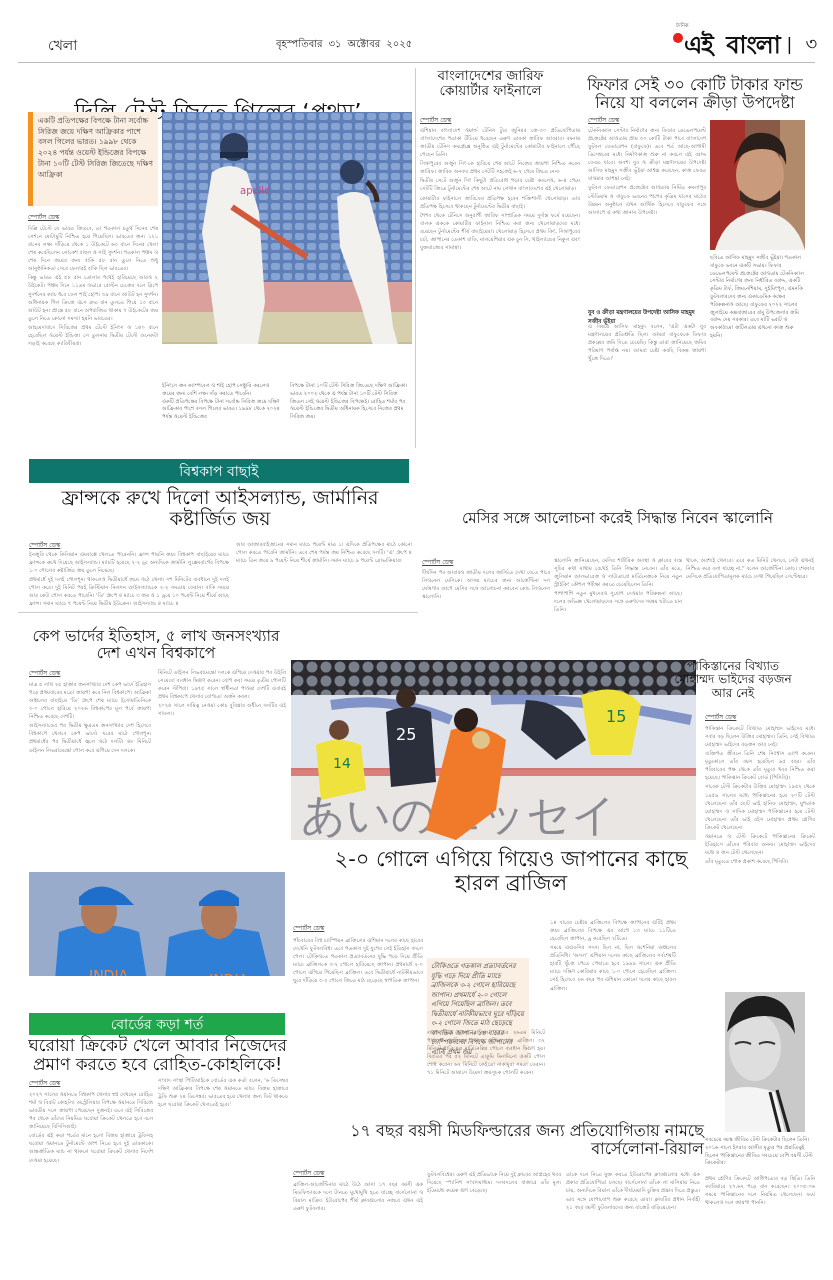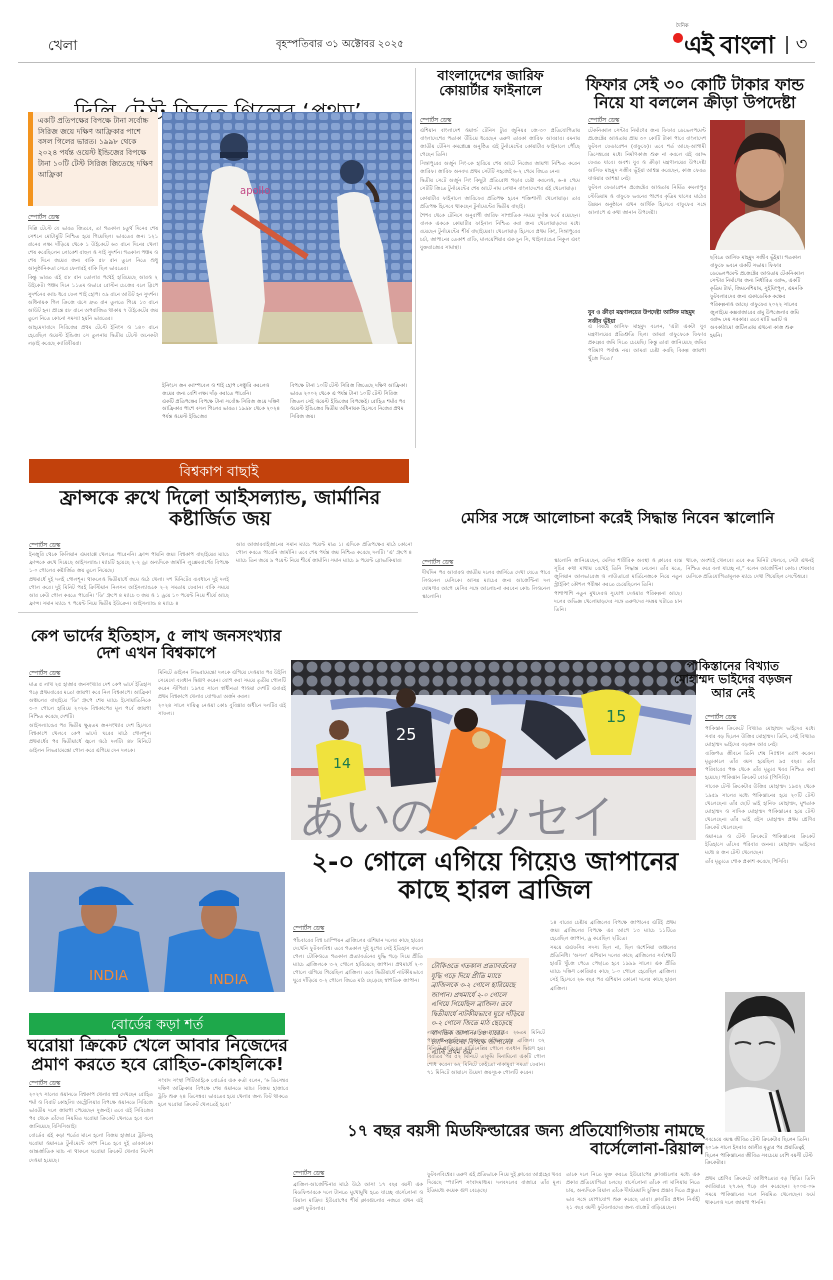--- a/index.html
+++ b/index.html
@@ -1,28 +1,28 @@
 <!DOCTYPE html>
 <html><head>
 <meta charset="utf-8">
 <style>
   * { box-sizing: border-box; margin: 0; padding: 0; }
   html, body { width: 833px; height: 1280px; background: #fff; overflow: hidden; }
   body { font-family: "DejaVu Sans", sans-serif; color: #111; position: relative; }
   .abs { position: absolute; }
-  .masthead { top: 0; left: 0; width: 833px; height: 62px; }
+  .masthead { top: 0; left: 0; width: 833px; height: 62px; font-family: Liberation Mono, monospace; }
   .section-name { left: 48px; top: 34px; font-size: 14px; color: #222; }
   .date { left: 276px; top: 36px; font-size: 10px; color: #222; }
   .logo { left: 672px; top: 26px; font-size: 24px; font-weight: bold; color: #111; letter-spacing: -1px; }
   .logo .sun { display: inline-block; width: 10px; height: 10px; border-radius: 50%; background: #e8211c; margin: 0 1px; vertical-align: 10px; }
   .logo-small { left: 676px; top: 22px; font-size: 5px; color: #555; }
   .pageno { left: 784px; top: 30px; font-size: 18px; color: #111; }
   .rule { left: 18px; top: 62px; width: 797px; height: 1px; background: #bbb; }
   .vrule { width: 1px; background: #ccc; }
-  .hl { font-family: "DejaVu Sans", sans-serif; font-weight: bold; color: #111; line-height: 1.12; text-align: center; }
+  .hl { font-family: "DejaVu Sans", sans-serif; font-weight: normal; color: #111; line-height: 1.12; text-align: center; }
   .byline { font-size: 6px; color: #444; text-decoration: underline; }
   .body { font-size: 5.2px; line-height: 1.55; color: #666; text-align: justify; overflow: hidden; }
   .body p { margin-bottom: 1px; }
   .caption { font-size: 5.2px; line-height: 1.5; color: #555; overflow: hidden; }
   .photo { overflow: hidden; }
   .callout { background: #fbeee3; border-left: 5px solid #f3941e; padding: 4px 5px; font-size: 8px; line-height: 1.45; color: #333; }
   .banner { color: #fff; text-align: center; font-size: 14px; line-height: 24px; }
   .quote-box { background: #fbeee3; font-style: italic; font-size: 7px; line-height: 1.45; color: #333; padding: 4px; }
 </style>
 </head>
@@ -99,21 +99,21 @@
     <ellipse cx="50" cy="55" rx="24" ry="30" fill="#c99a7c"></ellipse>
     <path d="M24 45 q6 -35 30 -32 q24 2 22 32 q-4 -16 -24 -16 q-20 0 -28 16z" fill="#2a1f1b"></path>
     <path d="M30 70 q20 22 40 0 l0 10 q-20 16 -40 0z" fill="#3a2a22"></path>
     <path d="M5 130 q10 -35 45 -40 q35 5 45 40z" fill="#f2f0ec"></path>
   </svg>
 </div>
 <div class="abs byline" style="left:588px;top:308px;font-weight:bold;color:#222;text-decoration:none;width:118px;font-size:5.6px;">যুব ও ক্রীড়া মন্ত্রণালয়ের উপদেষ্টা আসিফ মাহমুদ সজীব ভূঁইয়া</div>
 <div class="abs body" style="left:588px;top:322px;width:118px;height:124px;">এ বিষয়ে আসিফ মাহমুদ বলেন, ‘এটা একটা যুব মন্ত্রণালয়ের প্রতিশ্রুতি ছিল। আমরা বাফুফেকে ফিফার প্রকল্পের জমি দিতে চেয়েছি। কিন্তু তারা জানিয়েছে জমির পরিমাণ পর্যাপ্ত নয়। আমরা চেষ্টা করছি বিকল্প জায়গা খুঁজে দিতে।’</div>
 <div class="abs caption" style="left:710px;top:254px;width:95px;height:194px;">ছবিতে আসিফ মাহমুদ সজীব ভূঁইয়া। গতকাল বাফুফে ভবনে একটি সভায়। ফিফার ডেভেলপমেন্ট প্রজেক্টের আওতায় টেকনিক্যাল সেন্টার নির্মাণের জন্য নির্ধারিত বরাদ্দ, একটি কৃত্রিম টার্ফ, জিমনেশিয়াম, সুইমিংপুল, এমনকি ফুটবলারদের জন্য একাডেমিক কক্ষের পরিকল্পনাও আছে। বাফুফের ২০২২ সালের জুলাইয়ে কক্সবাজারের রামু উপজেলার জমি বরাদ্দ দেয় সরকার। তবে মাটি ভরাট ও অবকাঠামো জটিলতায় এখনো কাজ শুরু হয়নি।</div>
 
-<div class="abs banner" style="left:29px;top:459px;width:380px;background:#c2410c;">বিশ্বকাপ বাছাই</div>
+<div class="abs banner" style="left:29px;top:459px;width:380px;background:#0f766e;">বিশ্বকাপ বাছাই</div>
 <h2 class="abs hl" style="left:30px;top:487px;width:380px;font-size:19px;">ফ্রান্সকে রুখে দিলো আইসল্যান্ড, জার্মানির কষ্টার্জিত জয়</h2>
 <div class="abs byline" style="left:29px;top:540px;">স্পোর্টস ডেস্ক</div>
 <div class="abs body" style="left:29px;top:550px;width:200px;height:60px;">
   <p>ইনজুরি থেকে কিলিয়ান এমবাপ্পে খেলতে পারেননি। ফ্রান্স পায়নি জয়। বিশ্বকাপ বাছাইয়ের ম্যাচে ফ্রান্সকে রুখে দিয়েছে আইসল্যান্ড। ম্যাচটি হয়েছে ২-২ ড্র। অন্যদিকে জার্মানি লুক্সেমবার্গের বিপক্ষে ১-০ গোলের কষ্টার্জিত জয় তুলে নিয়েছে।</p>
   <p>প্রথমার্ধে দুই দলই গোলশূন্য থাকলেও দ্বিতীয়ার্ধে জমে ওঠে খেলা। দশ মিনিটের ব্যবধানে দুই দলই গোল করে। দুই মিনিট পরই ক্রিস্টিয়ান নিলসন আইসল্যান্ডকে ২-২ সমতায় ফেরান। বাকি সময়ে আর কেউ গোল করতে পারেনি। ‘ডি’ গ্রুপে ৪ ম্যাচে ৩ জয় ও ১ ড্রয়ে ১০ পয়েন্ট নিয়ে শীর্ষে আছে ফ্রান্স। সমান ম্যাচে ৭ পয়েন্ট নিয়ে দ্বিতীয় ইউক্রেন। আইসল্যান্ড ৪ ম্যাচে ৪</p>
 </div>
 <div class="abs body" style="left:236px;top:540px;width:176px;height:70px;">আর আজারবাইজানের সমান ম্যাচে পয়েন্ট মাত্র ১। এদিকে প্রতিপক্ষের মাঠে কোনো গোল করতে পারেনি জার্মানি। তবে শেষ পর্যন্ত জয় নিশ্চিত করেছে দলটি। ‘এ’ গ্রুপে ৪ ম্যাচে তিন জয়ে ৯ পয়েন্ট নিয়ে শীর্ষে জার্মানি। সমান ম্যাচে ৯ পয়েন্ট স্লোভাকিয়ার।</div>
 
 <h2 class="abs hl" style="left:420px;top:510px;width:395px;font-size:15px;">মেসির সঙ্গে আলোচনা করেই সিদ্ধান্ত নিবেন স্কালোনি</h2>
 <div class="abs byline" style="left:422px;top:557px;">স্পোর্টস ডেস্ক</div>
@@ -159,21 +159,21 @@
     <text x="105" y="80" font-size="16" fill="#fff" font-family="DejaVu Sans, sans-serif">25</text>
     <path d="M160 70 q30 -10 55 10 l-10 70 l-40 30 l-30 -10 z" fill="#f07a2a"></path>
     <circle cx="175" cy="60" r="12" fill="#2a1f1b"></circle>
     <circle cx="190" cy="80" r="9" fill="#e0c58a"></circle>
     <path d="M235 40 q40 0 60 40 l-30 20 l-35 -30 z" fill="#2b2f3b"></path>
     <path d="M290 35 q40 -15 60 10 l-10 50 l-40 0 z" fill="#f0e23d"></path>
     <text x="315" y="62" font-size="16" fill="#1b7a4e" font-family="DejaVu Sans, sans-serif">15</text>
   </svg>
 </div>
 
-<h2 class="abs hl" style="left:300px;top:848px;width:390px;font-size:25px;">২-০ গোলে এগিয়ে গিয়েও জাপানের কাছে হারল ব্রাজিল</h2>
+<h2 class="abs hl" style="left:316px;top:848px;width:390px;font-size:21px;">২-০ গোলে এগিয়ে গিয়েও জাপানের কাছে হারল ব্রাজিল</h2>
 <div class="abs byline" style="left:293px;top:923px;">স্পোর্টস ডেস্ক</div>
 <div class="abs body" style="left:293px;top:936px;width:130px;height:184px;">পাঁচবারের বিশ্ব চ্যাম্পিয়ন ব্রাজিলের এশিয়ান দলের কাছে হারের দেখেনি ফুটবলবিশ্ব। তবে গতকাল দুই যুগের সেই ইতিহাস বদলে গেল। টোকিওতে গতকাল প্রত্যাবর্তনের যুদ্ধি গড়ে দিয়ে প্রীতি ম্যাচে ব্রাজিলকে ৩-২ গোলে হারিয়েছে জাপান। প্রথমার্ধে ২-০ গোলে এগিয়ে গিয়েছিল ব্রাজিল। তবে দ্বিতীয়ার্ধে নাটকীয়ভাবে ঘুরে দাঁড়িয়ে ৩-২ গোলে জিতে মাঠ ছেড়েছে স্বাগতিক জাপান।</div>
 <div class="abs quote-box" style="left:427px;top:918px;width:102px;height:106px;font-size:6.6px;margin-top:40px;">টোকিওতে গতকাল প্রত্যাবর্তনের যুদ্ধি গড়ে দিয়ে প্রীতি ম্যাচে ব্রাজিলকে ৩-২ গোলে হারিয়েছে জাপান। প্রথমার্ধে ২-০ গোলে এগিয়ে গিয়েছিল ব্রাজিল। তবে দ্বিতীয়ার্ধে নাটকীয়ভাবে ঘুরে দাঁড়িয়ে ৩-২ গোলে জিতে মাঠ ছেড়েছে স্বাগতিক জাপান। ১৪ বারের চ্যাম্পিয়নদের বিপক্ষে জাপানের এটিই প্রথম জয়</div>
 <div class="abs body" style="left:427px;top:1028px;width:118px;height:90px;">লাগে কাছে হারল ব্রাজিল। ম্যাচের ২৬তম মিনিটে পাওলো এনরিকের গোলে এগিয়ে যায় ব্রাজিল। ৩২ মিনিটে গাব্রিয়েল মার্তিনেল্লির গোলে ব্যবধান দ্বিগুণ হয়। বিরতির পর ৫২ মিনিটে তাকুমি মিনামিনো একটি গোল শোধ করেন। ৬২ মিনিটে কেইতো নাকামুরা সমতা ফেরান। ৭১ মিনিটে আয়াসে উয়েদা জয়সূচক গোলটি করেন।</div>
 <div class="abs body" style="left:550px;top:918px;width:126px;height:200px;">
   <p>১৪ বারের চেষ্টায় ব্রাজিলের বিপক্ষে জাপানের এটিই প্রথম জয়। ব্রাজিলের বিপক্ষে এর আগে ১৩ ম্যাচে ১১টিতে হেরেছিল জাপান, ড্র করেছিল ২টিতে।</p>
   <p>সময়ে এএফসির সদস্য ছিল না, ছিল ওশেনিয়া অঞ্চলের প্রতিনিধি। ‘অসল’ এশিয়ান দলের কাছে ব্রাজিলের সর্বশেষটি হারটি খুঁজে পেতে পেছাতে হবে ১৯৯৯ সালে। এক প্রীতি ম্যাচে দক্ষিণ কোরিয়ার কাছে ১-০ গোলে হেরেছিল ব্রাজিল। সেই হিসেবে ২৬ বছর পর এশিয়ান কোনো দলের কাছে হারল ব্রাজিল।</p>
 </div>
 
 <h2 class="abs hl" style="left:668px;top:660px;width:130px;font-size:12px;">পাকিস্তানের বিখ্যাত মোহাম্মদ ভাইদের বড়জন আর নেই</h2>
@@ -191,21 +191,21 @@
     <ellipse cx="30" cy="55" rx="26" ry="34" fill="#dedede"></ellipse>
     <path d="M2 40 q6 -38 38 -36 q28 4 30 38 q-8 -18 -30 -18 q-24 0 -38 16z" fill="#1e1e1e"></path>
     <path d="M10 52 q8 -4 16 0 M34 52 q8 -4 16 0" stroke="#333" stroke-width="2" fill="none"></path>
     <path d="M0 140 l0 -40 q20 -10 50 0 l10 40z" fill="#f4f4f4"></path>
     <path d="M45 100 l10 40 M52 98 l12 42" stroke="#222" stroke-width="3"></path>
   </svg>
 </div>
 <div class="abs caption" style="left:705px;top:1136px;width:110px;height:34px;">সবচেয়ে বয়স্ক জীবিত টেস্ট ক্রিকেটার ছিলেন তিনি। ২০১৬ সালে ইসরার আলীর মৃত্যুর পর প্রয়াতিত্বই ছিলেন পাকিস্তানের জীবিত সবচেয়ে বেশি বয়সী টেস্ট ক্রিকেটার।</div>
 <div class="abs body" style="left:705px;top:1174px;width:110px;height:70px;">প্রথম শ্রেণির ক্রিকেটে আধিপত্যের বড় স্থিতি। তিনি ক্যারিয়ারে ২৭.৬২ গড়ে রান করেছেন। ২০০৫-০৬ সময়ে পাকিস্তানের দলে নিয়মিত খেলেছেন। ফর্মে থাকলেও দলে জায়গা পাননি।</div>
 
-<div class="abs photo" style="left:29px;top:872px;width:256px;height:120px;">
+<div class="abs photo" style="left:29px;top:872px;width:256px;height:104px;">
   <svg width="256" height="120" viewBox="0 0 256 120">
     <rect width="256" height="120" fill="#8aa0c6"></rect>
     <rect width="256" height="120" fill="#a8b6cf" opacity="0.5"></rect>
     <path d="M30 60 q40 -15 80 0 l10 60 l-95 0 z" fill="#2f7fd6"></path>
     <ellipse cx="70" cy="40" rx="18" ry="22" fill="#b37a5a"></ellipse>
     <path d="M50 25 q20 -20 45 -2 l10 10 l-55 0 z" fill="#1f6ec9"></path>
     <text x="60" y="108" font-size="14" fill="#f08a3a" font-family="DejaVu Sans, sans-serif">INDIA</text>
     <path d="M140 65 q40 -15 90 -5 l15 60 l-110 0 z" fill="#2f7fd6"></path>
     <ellipse cx="190" cy="45" rx="18" ry="22" fill="#b37a5a"></ellipse>
     <path d="M170 30 q20 -22 40 -4 l0 8 l-40 0 z" fill="#1f6ec9"></path>

